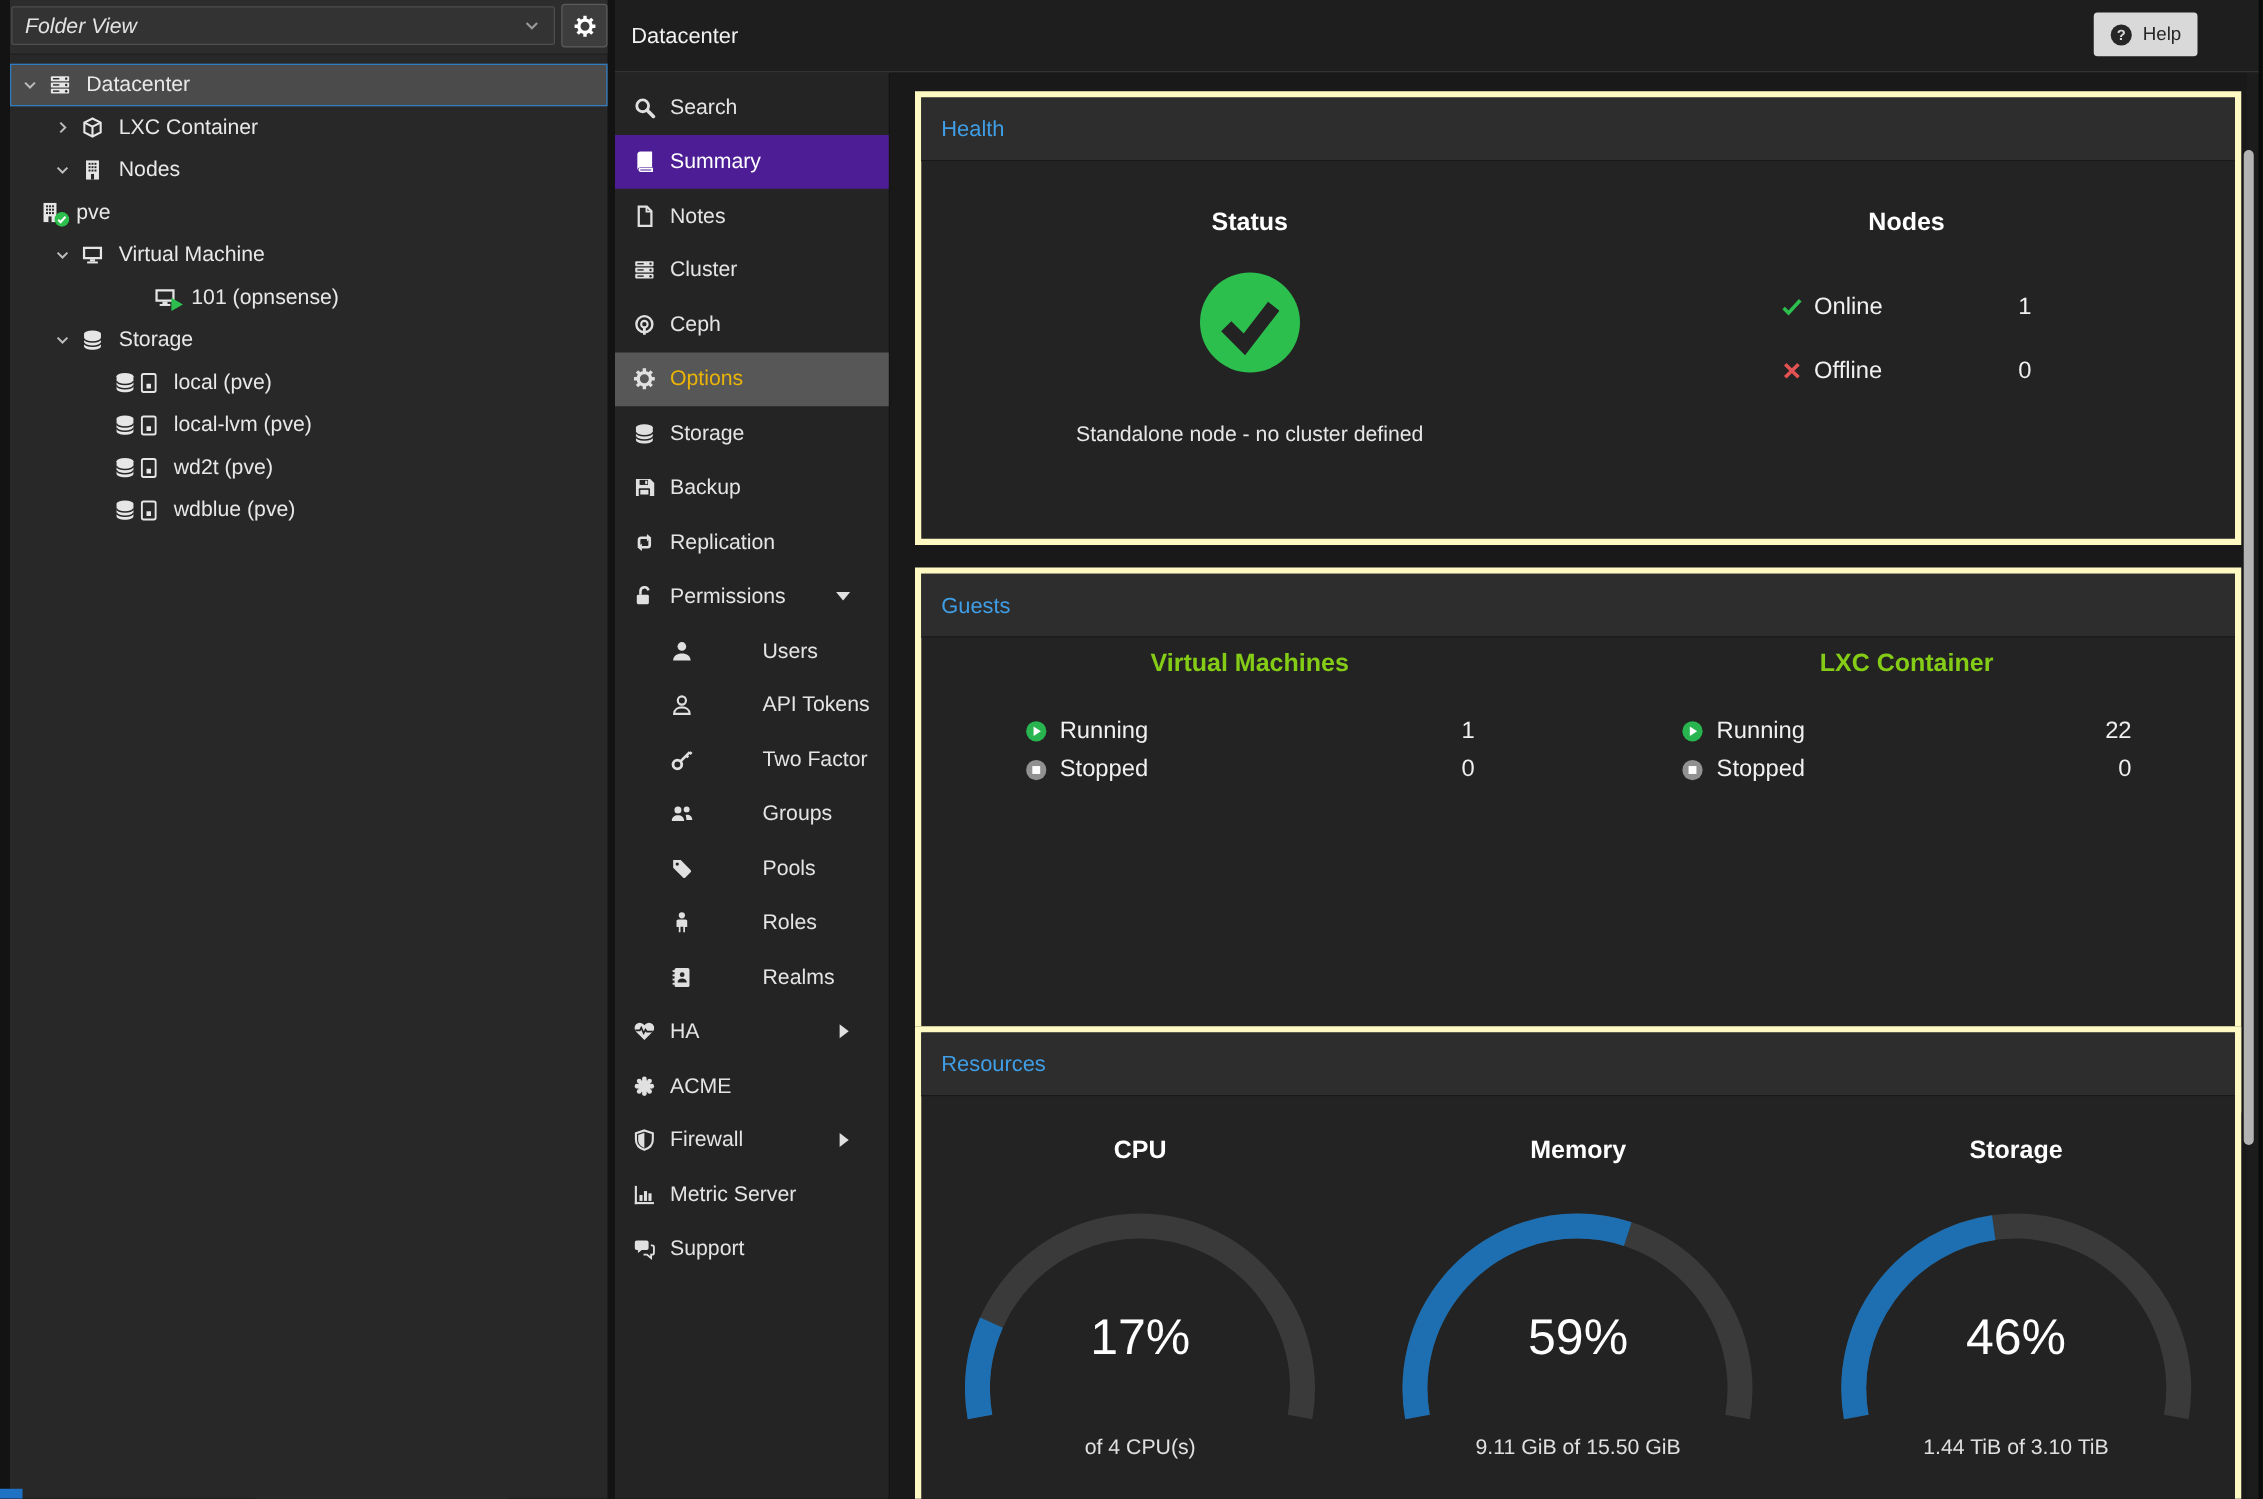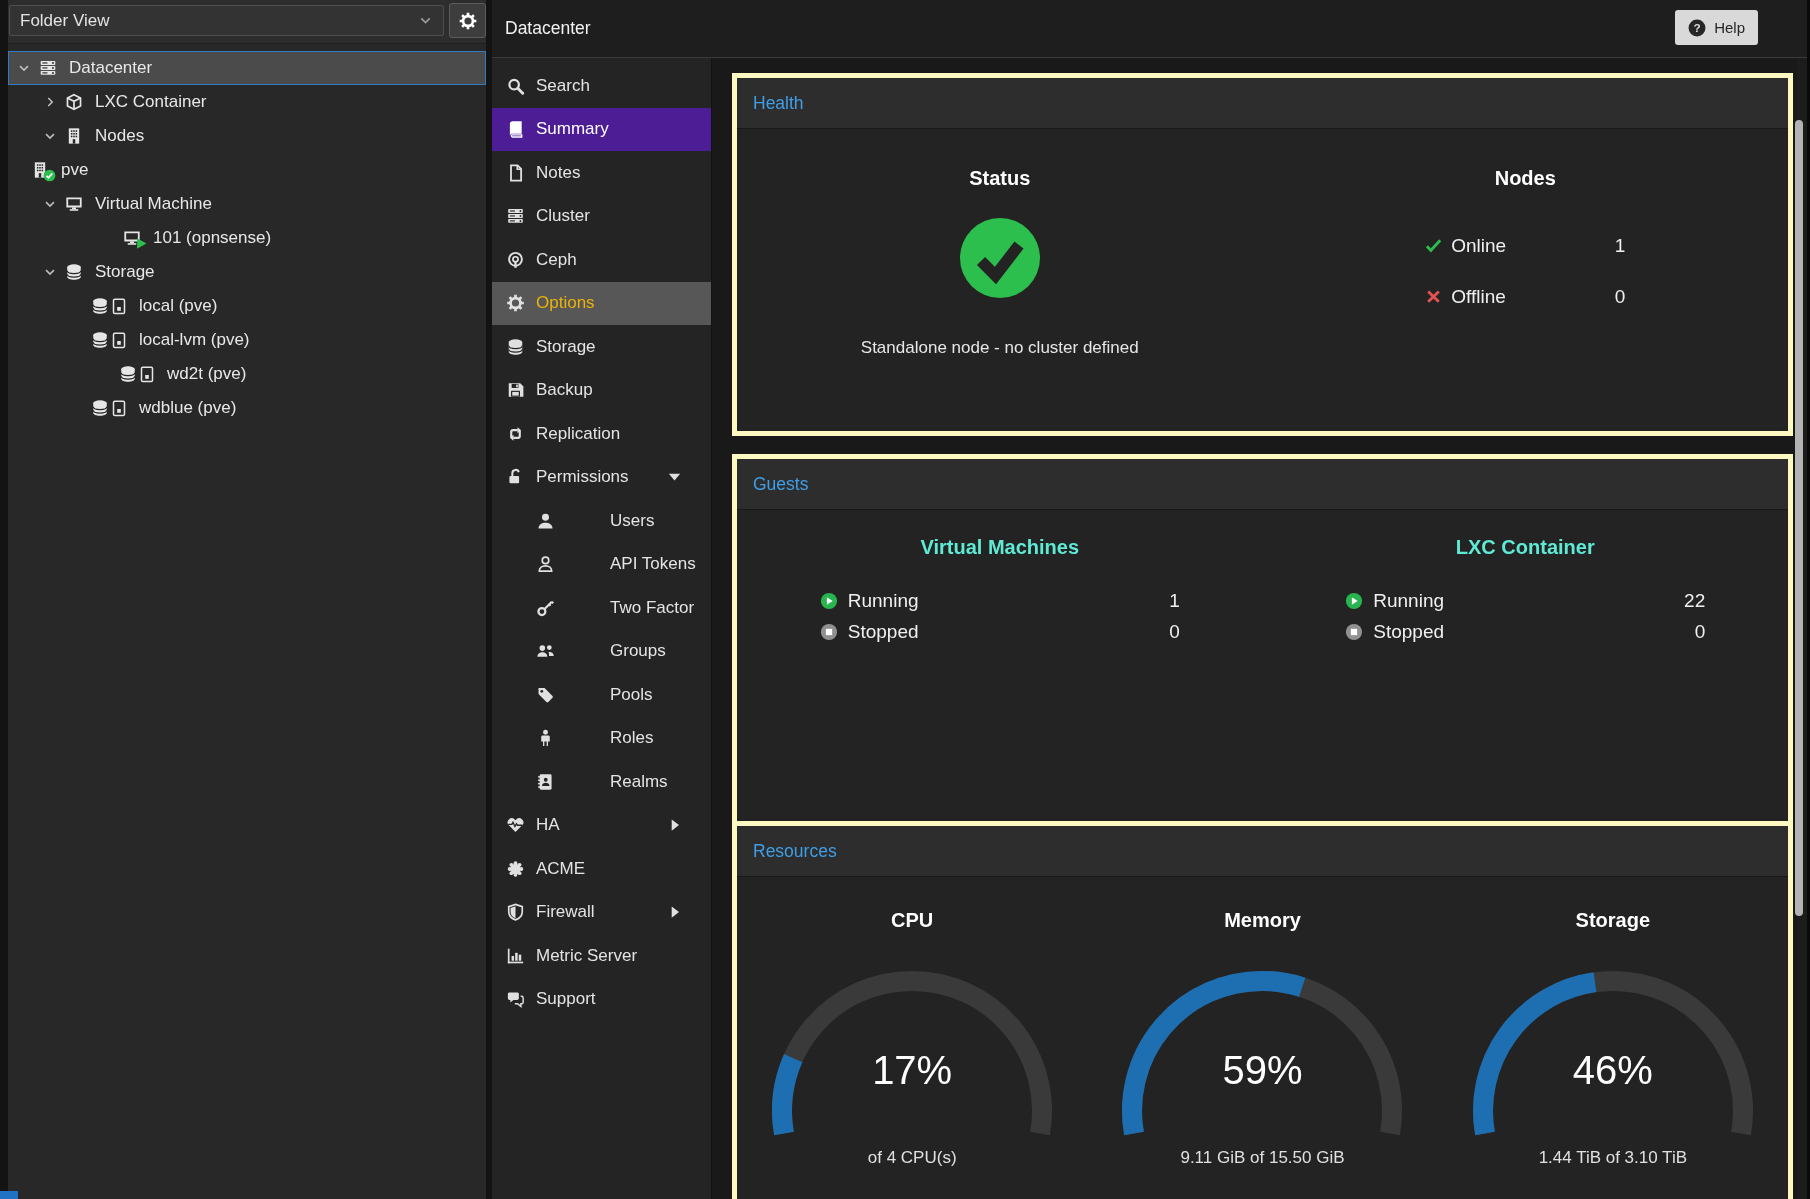--- a/index.html
+++ b/index.html
@@ -12,21 +12,21 @@
     -webkit-font-smoothing:antialiased;
   }
   .icon { display:inline-flex; align-items:center; justify-content:center; position:relative; flex:none; }
   .icon svg { width:100%; height:100%; display:block; }
 
   
   .tree-panel { position:absolute; left:8px; top:0; width:478px; height:100%; background:#282828; }
   .tree-toolbar { position:relative; height:44px; background:#2d2d2d; border-bottom:1px solid #1f1f1f; }
   .view-combo { position:absolute; left:1px; top:5px; width:435px; height:31px; background:#333333;
     border:1px solid #4e4e4e; border-radius:2px; display:flex; align-items:center; justify-content:space-between;
-    padding:0 10px; color:#e3e3e3; font-size:17px; cursor:pointer; }
+    padding:0 10px; color:#e3e3e3; font-size:17px; cursor:pointer;font-style:italic; }
   .view-combo .icon { width:15px; height:15px; color:#9a9a9a; }
   .gear-btn { position:absolute; left:441px; top:3px; width:37px; height:35px; background:#3d3d3d;
     border:1px solid #5c5c5c; border-radius:3px; color:#ffffff; display:flex; align-items:center; justify-content:center; cursor:pointer; }
   .gear-btn .icon { width:18px; height:18px; }
   .tree { padding-top:7px; }
   .tree-row { height:34px; display:flex; align-items:center; font-size:17px; color:#e8e8e8;
     border:1px solid transparent; cursor:pointer; }
   .tree-row.selected { background:#4b4b4b; border-color:#2f7dc0; }
   .tree-expander { width:22px; height:14px; color:#bdbdbd; display:flex; align-items:center; }
   .tree-expander .icon { width:14px; height:14px; }
@@ -66,21 +66,21 @@
   .split-body { display:flex; }
   .col { flex:1; display:flex; flex-direction:column; align-items:center; }
   .section-heading { margin-top:38px; font-size:20px; font-weight:700; color:#ffffff; }
   .status-circle { margin-top:26px; width:84px; height:84px; }
   .status-msg { margin-top:38px; font-size:17px; color:#e6e6e6; }
   .node-rows { margin-top:30px; width:200px; }
   .node-row { display:flex; align-items:center; height:51px; font-size:19px; color:#f0f0f0; }
   .node-row .icon { width:17px; height:17px; margin-right:9px; }
   .row-value { margin-left:auto; }
 
-  .guest-heading { margin-top:26px; font-size:20px; font-weight:700; color:#5eead4; }
+  .guest-heading { margin-top:10px; font-size:20px; font-weight:700; color:#84cc16; }
   .guest-rows { margin-top:26px; width:360px; }
   .guest-row { display:flex; align-items:center; height:31px; font-size:19px; color:#f0f0f0; }
   .guest-row .icon { width:18px; height:18px; margin-right:10px; }
 
   .res-heading { margin-top:32px; font-size:20px; font-weight:700; color:#ffffff; }
   .gauge-wrap { position:relative; margin-top:32px; width:300px; height:180px; }
   .gauge-wrap svg { width:300px; height:180px; display:block; }
   .gauge-percent { position:absolute; top:84px; left:0; width:100%; text-align:center; font-size:40px; color:#ffffff; }
   .gauge-caption { margin-top:4px; font-size:17px; color:#e0e0e0; }
 
@@ -289,21 +289,21 @@
           </svg>
         </span>
         <span class="icon tree-icon2">
           <svg viewBox="0 0 15 17">
             <rect x="1.5" y="1.2" width="11" height="14.4" rx="1.4" fill="none" stroke="currentColor" stroke-width="1.5"></rect>
             <rect x="5.2" y="9" width="3.6" height="3.8" fill="currentColor"></rect>
           </svg>
         </span>
         <span class="tree-label">local-lvm (pve)</span>
       </div>
-      <div class="tree-row" style="padding-left: 88px;">
+      <div class="tree-row" style="padding-left: 60px;">
         <span class="tree-expander"></span>
         <span class="icon tree-icon">
           <svg viewBox="0 0 16 16">
             <path d="M2 3.6v8.8c0 1.4 2.7 2.5 6 2.5s6-1.1 6-2.5V3.6z" fill="currentColor"></path>
             <ellipse cx="8" cy="3.6" rx="6" ry="2.4" fill="currentColor"></ellipse>
             <path d="M2 6.9c0 1.4 2.7 2.5 6 2.5s6-1.1 6-2.5M2 10c0 1.4 2.7 2.5 6 2.5s6-1.1 6-2.5" fill="none" stroke="#262626" stroke-width="1.1"></path>
           </svg>
         </span>
         <span class="icon tree-icon2">
           <svg viewBox="0 0 15 17">

